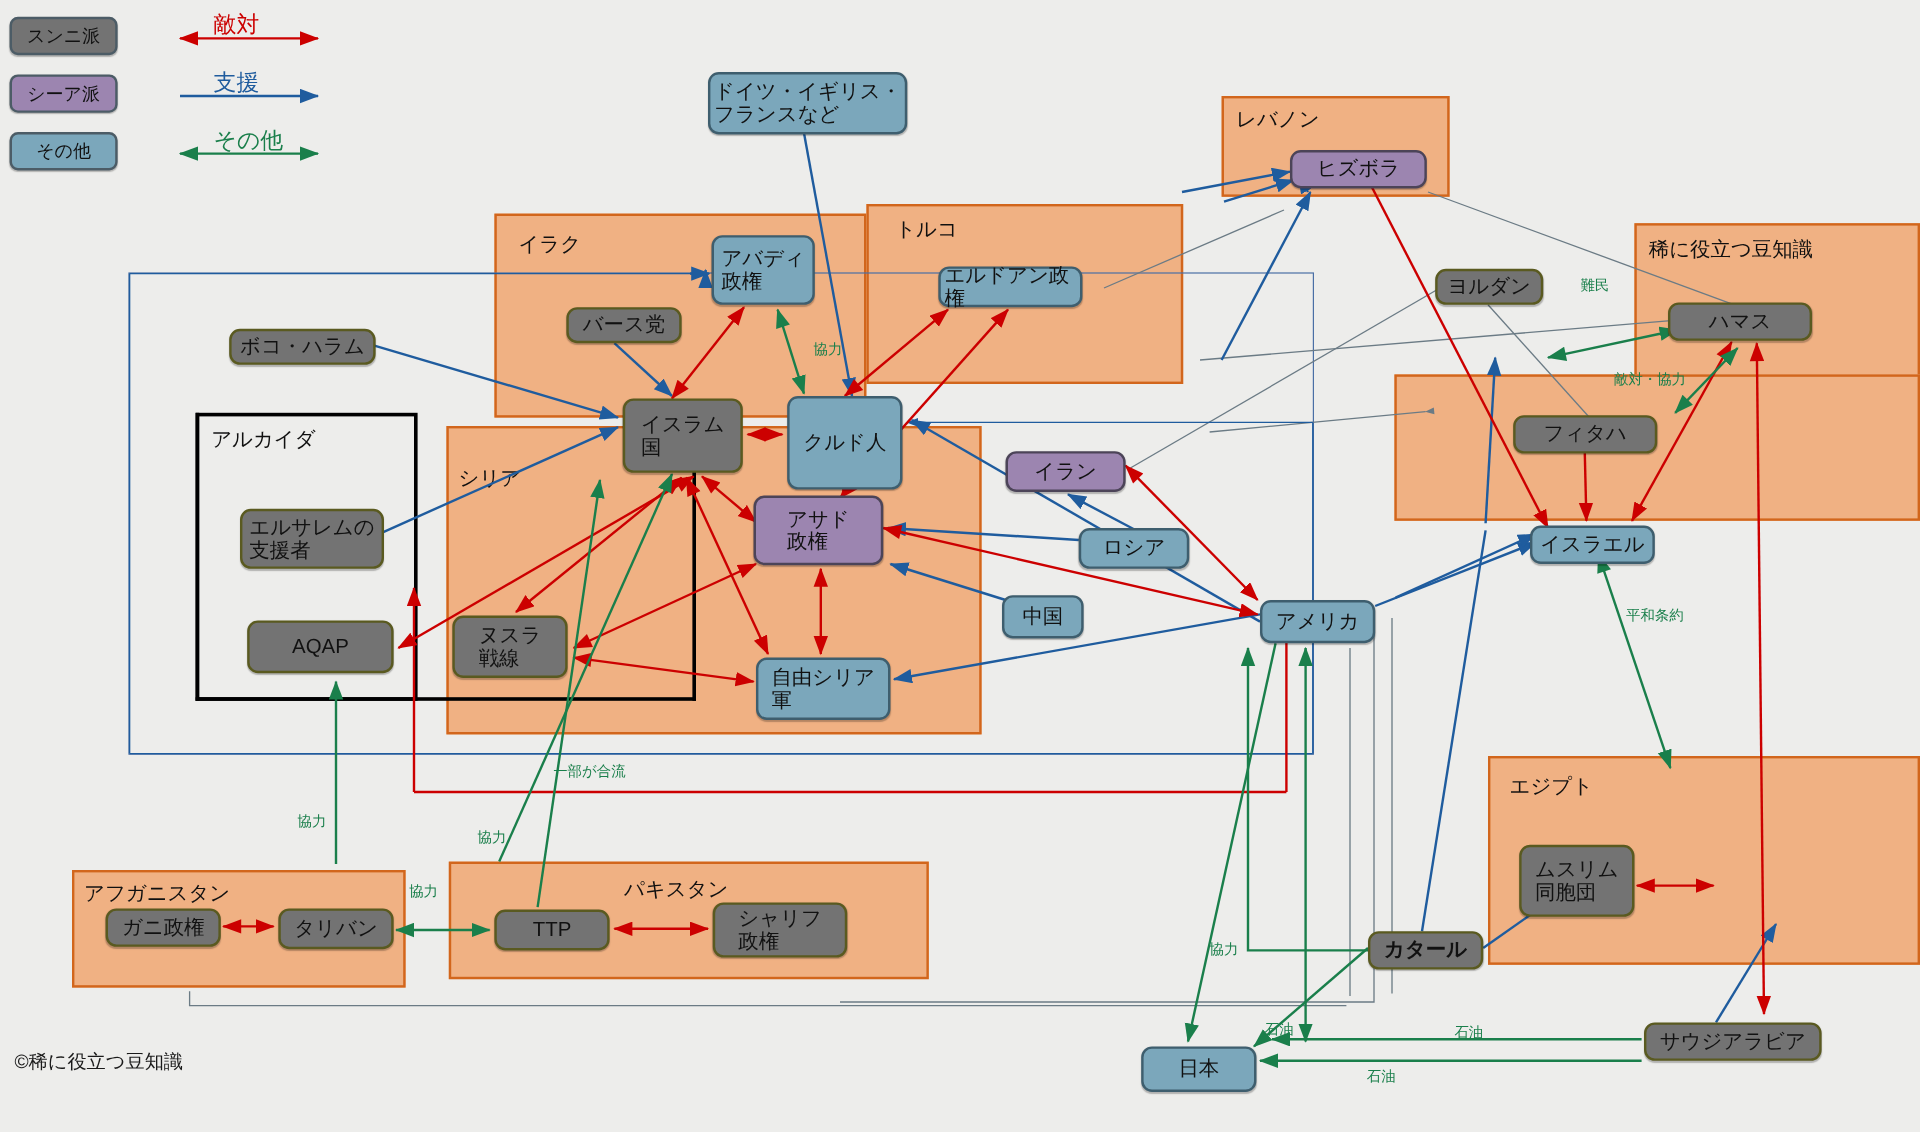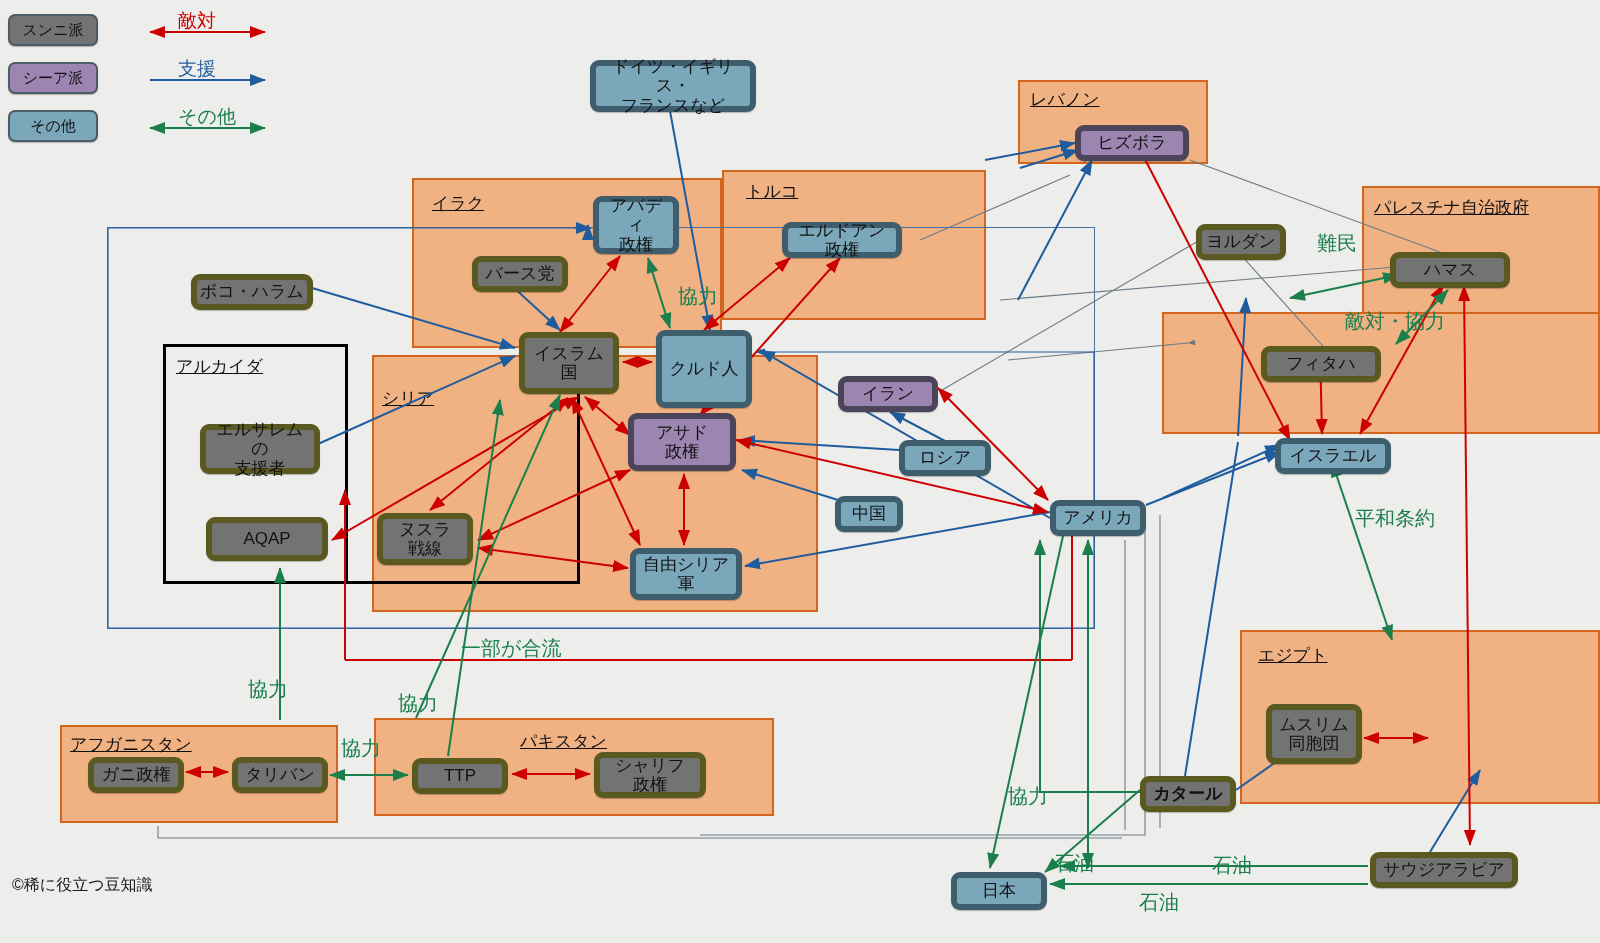--- a/index.html
+++ b/index.html
@@ -15,62 +15,61 @@
     position:absolute;
     background:#f0b183;
     border:2px solid #d2661c;
     box-sizing:border-box;
   }
   .region-label{
     position:absolute;
     color:#101010;
     font-size:17px;
     white-space:nowrap;
-    text-decoration:underline;
   }
   .plainbox{
     position:absolute;
     background:#ededeb;
     border:3px solid #000;
     box-sizing:border-box;
   }
   .outline-blue{
     position:absolute;
     border:1px solid #4a6fa5;
     box-sizing:border-box;
     background:transparent;
   }
   .node{
     position:absolute;
     box-sizing:border-box;
     border-radius:9px;
     display:flex;align-items:center;justify-content:center;
-    text-align:center;
+    text-align:left;
     font-size:17px;
     line-height:1.12;
     color:#111;
-    border:6px solid #6d28d9;
+    border:2px solid #6d28d9;
     box-shadow:0 1px 1px rgba(0,0,0,.25);
     padding:12px 3px;
   }
   .n-sunni{background:#737373;border-color:#5a5a20;}
   .n-shia{background:#9c85b0;border-color:#4c4458;}
   .n-other{background:#7ba7bb;border-color:#3e5e6e;}
   .legend-key{
     position:absolute;
     width:86px;height:28px;
     border-radius:7px;
     display:flex;align-items:center;justify-content:center;
     font-size:15px;color:#111;
     border:2px solid #4c5c66;
     box-shadow:0 1px 1px rgba(0,0,0,.25);
   }
   .edge-label{
     position:absolute;
-    font-size:20px;
+    font-size:12px;
     white-space:nowrap;
     pointer-events:none;
   }
   .lbl-green{color:#1a7f4b;}
   .credit{
     position:absolute;left:12px;top:875px;
     font-size:16px;color:#1a1a1a;
   }
   .legend-text{position:absolute;font-size:19px;white-space:nowrap;}
 </style>
@@ -81,21 +80,21 @@
 
   <div class="region" style="left: 412px; top: 178px; width: 310px; height: 170px;"></div>
     <div class="region-label" style="left: 432px; top: 192px;">イラク</div>
     <div class="region" style="left: 722px; top: 170px; width: 264px; height: 150px;"></div>
     <div class="region-label" style="left: 746px; top: 180px;">トルコ</div>
     <div class="region" style="left: 372px; top: 355px; width: 446px; height: 257px;"></div>
     <div class="region-label" style="left: 382px; top: 387px;">シリア</div>
     <div class="region" style="left: 1018px; top: 80px; width: 190px; height: 84px;"></div>
     <div class="region-label" style="left: 1030px; top: 88px;">レバノン</div>
     <div class="region" style="left: 1362px; top: 186px; width: 238px; height: 130px;"></div>
-    <div class="region-label" style="left: 1374px; top: 196px;">パレスチナ自治政府</div>
+    <div class="region-label" style="left: 1374px; top: 196px;">稀に役立つ豆知識</div>
     <div class="region" style="left: 1162px; top: 312px; width: 438px; height: 122px;"></div>
     <div class="region" style="left: 1240px; top: 630px; width: 360px; height: 174px;"></div>
     <div class="region-label" style="left: 1258px; top: 644px;">エジプト</div>
     <div class="region" style="left: 60px; top: 725px; width: 278px; height: 98px;"></div>
     <div class="region-label" style="left: 70px; top: 733px;">アフガニスタン</div>
     <div class="region" style="left: 374px; top: 718px; width: 400px; height: 98px;"></div>
     <div class="region-label" style="left: 520px; top: 730px;">パキスタン</div>
     <div class="plainbox" style="left: 163px; top: 344px; width: 185px; height: 240px;"></div>
     <div class="region-label" style="left: 176px; top: 355px;">アルカイダ</div>
     <div class="plainbox" style="left: 163px; top: 344px; width: 417px; height: 240px; background: transparent; border-top: none;"></div>
@@ -272,21 +271,21 @@
     </div>
     <div class="node n-sunni" style="left: 1196px; top: 224px; width: 90px; height: 30px;">
       <span style="white-space: pre-line;">ヨルダン</span>
     </div>
     <div class="node n-sunni" style="left: 1390px; top: 252px; width: 120px; height: 32px;">
       <span style="white-space: pre-line;">ハマス</span>
     </div>
     <div class="node n-sunni" style="left: 1261px; top: 346px; width: 120px; height: 32px;">
       <span style="white-space: pre-line;">フィタハ</span>
     </div>
-    <div class="node n-other" style="left: 1275px; top: 438px; width: 116px; height: 32px;">
+    <div class="node n-other" style="left: 1275px; top: 438px; width: 104px; height: 32px;">
       <span style="white-space: pre-line;">イスラエル</span>
     </div>
     <div class="node n-other" style="left: 1050px; top: 500px; width: 96px; height: 36px;">
       <span style="white-space: pre-line;">アメリカ</span>
     </div>
     <div class="node n-sunni" style="left: 1266px; top: 704px; width: 96px; height: 60px;">
       <span style="white-space: pre-line;">ムスリム
 同胞団</span>
     </div>
     <div class="node n-sunni" style="left: 1140px; top: 776px; width: 96px; height: 32px;">

